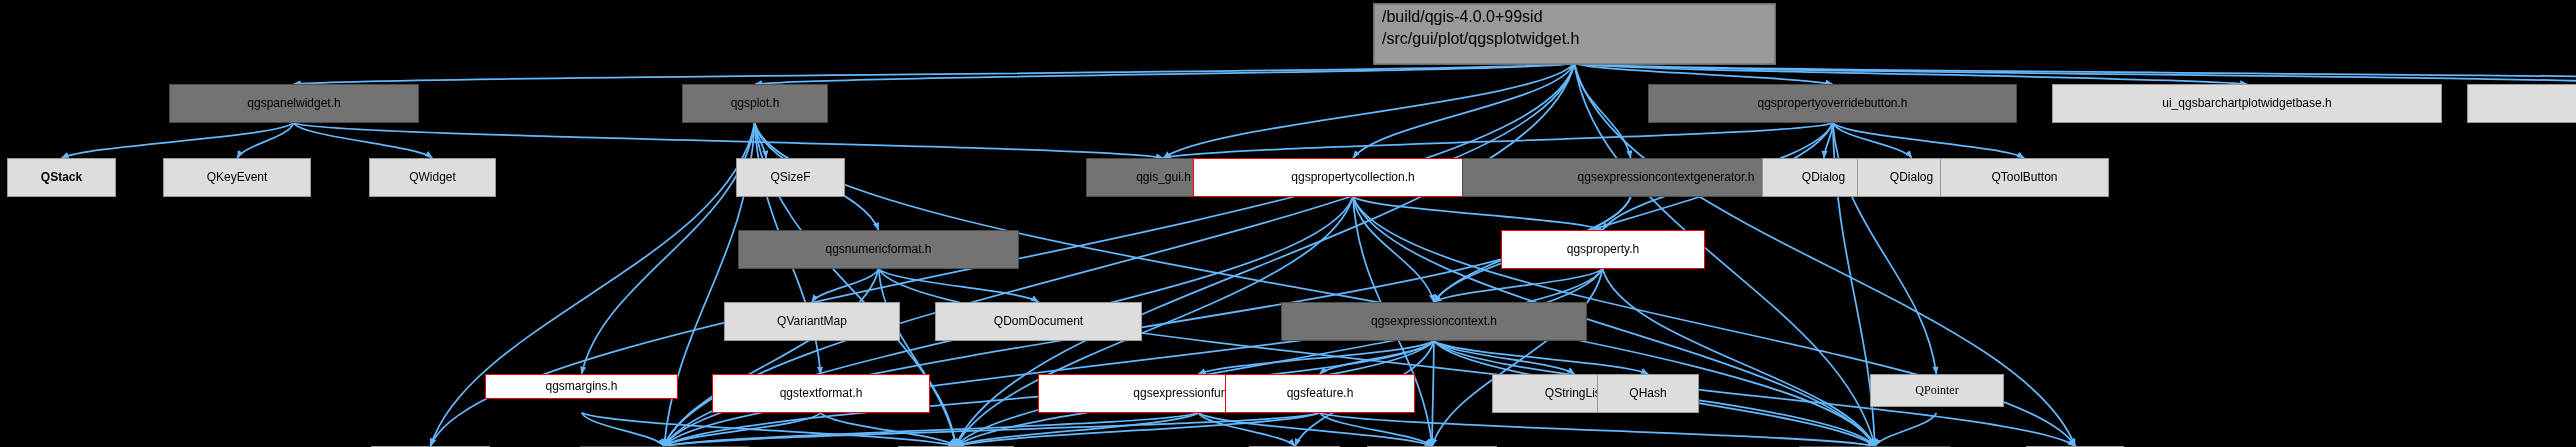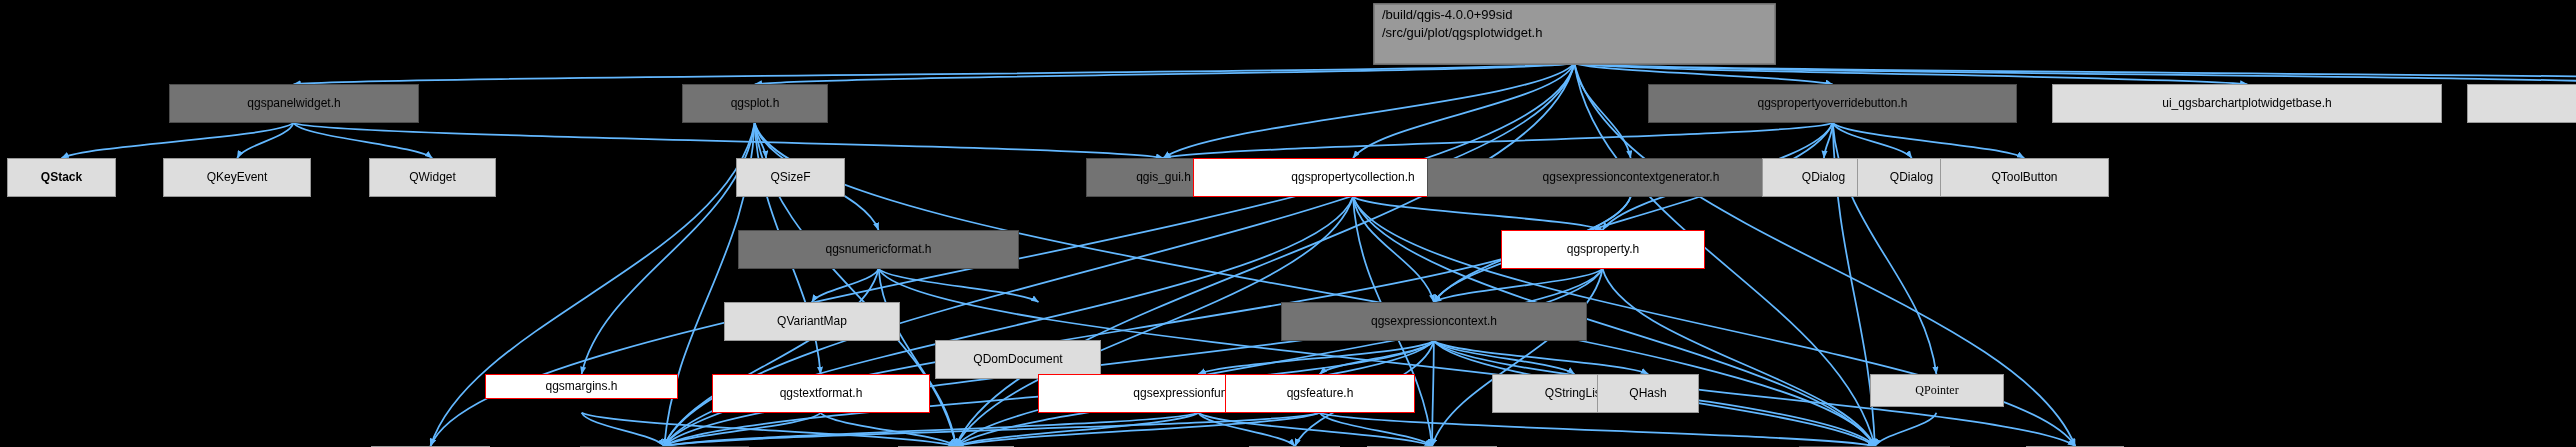--- a/index.html
+++ b/index.html
@@ -147,41 +147,41 @@
         <path d="M1364,470 C1372.47,485.96 1460.69,493.56 1474,508" marker-end="url(#arrow)"></path>
         <path d="M1364,470 C1384.482,485.96 1597.814,493.56 1630,508" marker-end="url(#arrow)"></path>
         <path d="M1502,470 C1460,485.96 822,493.56 756,508" marker-end="url(#arrow)"></path>
         <path d="M1502,470 C1470.122,485.96 1138.094,493.56 1088,508" marker-end="url(#arrow)"></path>
         <path d="M1502,470 C1544,485.96 2068,493.56 2134,508" marker-end="url(#arrow)"></path>
         <path d="M1502,470 C1511.856,485.96 1614.512,493.56 1630,508" marker-end="url(#arrow)"></path>
         <path d="M2204,470 C2198.61,485.96 2142.47,493.56 2134,508" marker-end="url(#arrow)"></path>
       </g>
   </svg>
   <div id="node-layer">
-      <div class="node n-root" style="left: 1374px; top: 3.5px; width: 401px; height: 60px; font-size: 13px; padding: 1.8px 7px; display: block;">/build/qgis-4.0.0+99sid
+      <div class="node n-root" style="left: 1374px; top: 3.5px; width: 401px; height: 60px; font-size: 16px; padding: 1.8px 7px; display: block;">/build/qgis-4.0.0+99sid
 /src/gui/plot/qgsplotwidget.h</div>
       <div class="node n-hdr" style="left: 169px; top: 84px; width: 250px; height: 39px;">qgspanelwidget.h</div>
       <div class="node n-hdr" style="left: 682px; top: 84px; width: 146px; height: 39px;">qgsplot.h</div>
       <div class="node n-hdr" style="left: 1648px; top: 84px; width: 369px; height: 39px;">qgspropertyoverridebutton.h</div>
       <div class="node n-sys" style="left: 2052px; top: 84px; width: 390px; height: 39px;">ui_qgsbarchartplotwidgetbase.h</div>
       <div class="node n-sys" style="left: 2467px; top: 84px; width: 401px; height: 39px;">ui_qgslinechartplotwidgetbase.h</div>
       <div class="node n-sys" style="left: 7px; top: 158px; width: 109px; height: 39px; font-weight: bold;">QStack</div>
       <div class="node n-sys" style="left: 163px; top: 158px; width: 148px; height: 39px;">QKeyEvent</div>
       <div class="node n-sys" style="left: 369px; top: 158px; width: 127px; height: 39px;">QWidget</div>
       <div class="node n-sys" style="left: 712px; top: 158px; width: 109px; height: 39px; margin-left: 24px;">QSizeF</div>
       <div class="node n-hdr" style="left: 1086px; top: 158px; width: 155px; height: 39px;">qgis_gui.h</div>
       <div class="node n-red" style="left: 1193px; top: 158px; width: 320px; height: 39px;">qgspropertycollection.h</div>
-      <div class="node n-hdr" style="left: 1427px; top: 158px; width: 408px; height: 39px;">qgsexpressioncontextgenerator.h</div>
+      <div class="node n-hdr" style="left: 1462px; top: 158px; width: 408px; height: 39px;">qgsexpressioncontextgenerator.h</div>
       <div class="node n-sys" style="left: 1762px; top: 158px; width: 123px; height: 39px;">QDialog</div>
       <div class="node n-sys" style="left: 1857px; top: 158px; width: 109px; height: 39px;">QDialog</div>
       <div class="node n-sys" style="left: 1940px; top: 158px; width: 169px; height: 39px;">QToolButton</div>
       <div class="node n-hdr" style="left: 738px; top: 230px; width: 281px; height: 39px;">qgsnumericformat.h</div>
       <div class="node n-red" style="left: 1501px; top: 230px; width: 204px; height: 39px;">qgsproperty.h</div>
       <div class="node n-sys" style="left: 724px; top: 302px; width: 176px; height: 39px;">QVariantMap</div>
-      <div class="node n-sys" style="left: 935px; top: 302px; width: 166px; height: 39px; margin-top: 38px;">QDomDocument</div>
+      <div class="node n-sys" style="left: 935px; top: 302px; width: 207px; height: 39px;">QDomDocument</div>
       <div class="node n-hdr" style="left: 1281px; top: 302px; width: 306px; height: 39px;">qgsexpressioncontext.h</div>
       <div class="node n-red" style="left: 485px; top: 374px; width: 193px; height: 25px;">qgsmargins.h</div>
       <div class="node n-red" style="left: 712px; top: 374px; width: 218px; height: 39px;">qgstextformat.h</div>
       <div class="node n-red" style="left: 1038px; top: 374px; width: 320px; height: 39px;">qgsexpressionfunction.h</div>
       <div class="node n-red" style="left: 1225px; top: 374px; width: 190px; height: 39px;">qgsfeature.h</div>
       <div class="node n-sys" style="left: 1492px; top: 374px; width: 165px; height: 39px;">QStringList</div>
       <div class="node n-sys" style="left: 1597px; top: 374px; width: 102px; height: 39px;">QHash</div>
       <div class="node n-sys" style="left: 1870px; top: 374px; width: 134px; height: 33px; font-family: Liberation Serif, serif;">QPointer</div>
       <div class="node n-sys" style="left: 371px; top: 446px; width: 119px; height: 39px;">memory</div>
       <div class="node n-hdr" style="left: 580px; top: 446px; width: 169px; height: 39px;">qgis_core.h</div>

